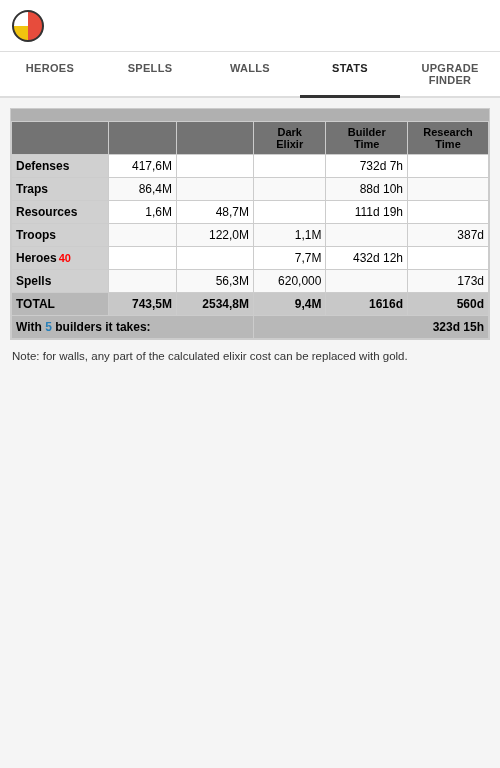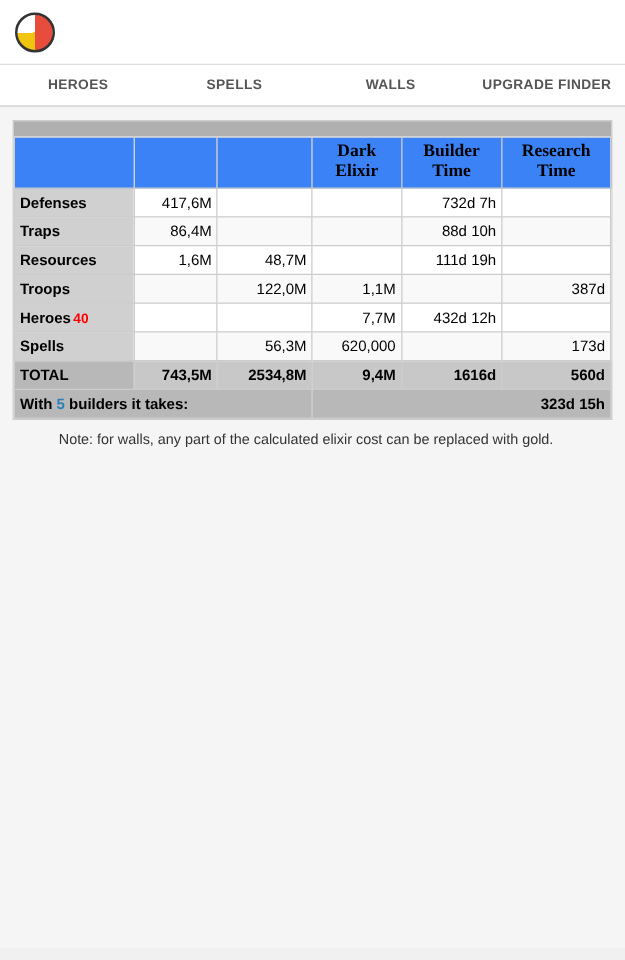--- a/index.html
+++ b/index.html
@@ -99,25 +99,24 @@
       border-collapse: collapse;
       font-size: 12px;
     }
     th, td {
       border: 1px solid #ccc;
       text-align: right;
       padding: 4px 4px;
       white-space: nowrap;
     }
     th {
-      background: #3b82f6;
+      background: #737373;
       text-align: center;
       font-weight: bold;
-      font-size: 14px;
-      font-family: Liberation Serif, serif;
+      font-size: 11px;
     }
     td:first-child {
       text-align: left;
       font-weight: bold;
       background: #d8d8d8;
     }
     tr:nth-child(even) td:not(:first-child) {
       background: #f9f9f9;
     }
     tr:nth-child(odd) td:not(:first-child) {
@@ -152,41 +151,41 @@
       background: #b8b8b8 !important;
       font-weight: bold;
     }
 
     
     .note-text {
       font-size: 11.5px;
       color: #333;
       padding: 8px 2px 4px 2px;
       line-height: 1.5;
-      margin-left: 35px;
     }
 
     .th-first {
       text-align: left;
     }
   </style>
 </head>
 <body>
 
 <div class="top-bar">
   <div class="app-icon"></div>
   <div class="app-title"></div>
   <div class="village-label"></div>
   <div class="menu-icon"></div>
 </div>
 
 <div class="nav-tabs">
   <div class="nav-tab">HEROES</div>
   <div class="nav-tab">SPELLS</div>
   <div class="nav-tab">WALLS</div>
+  <div class="nav-tab active">STATS</div>
   <div class="nav-tab">UPGRADE FINDER</div>
 </div>
 
 <div class="main-content">
   <div class="table-container">
     <div class="table-header-row"></div>
     <table>
       <thead>
         <tr>
           <th class="th-first"></th>

